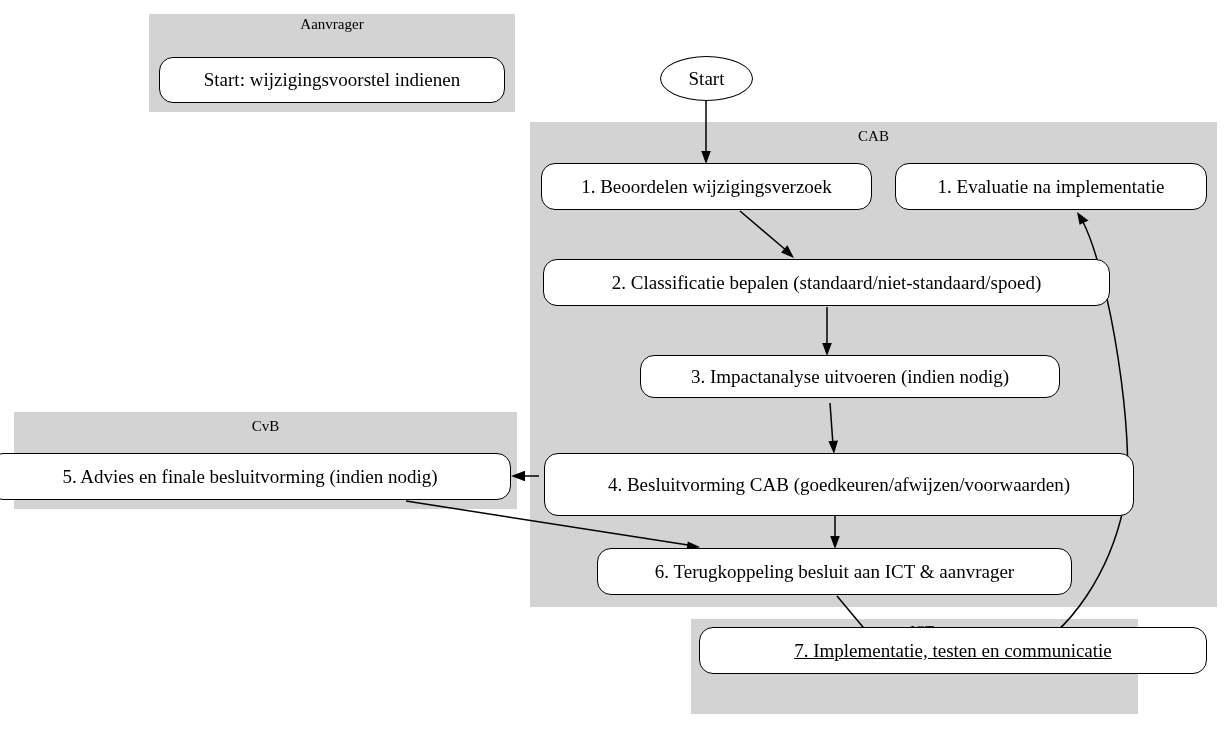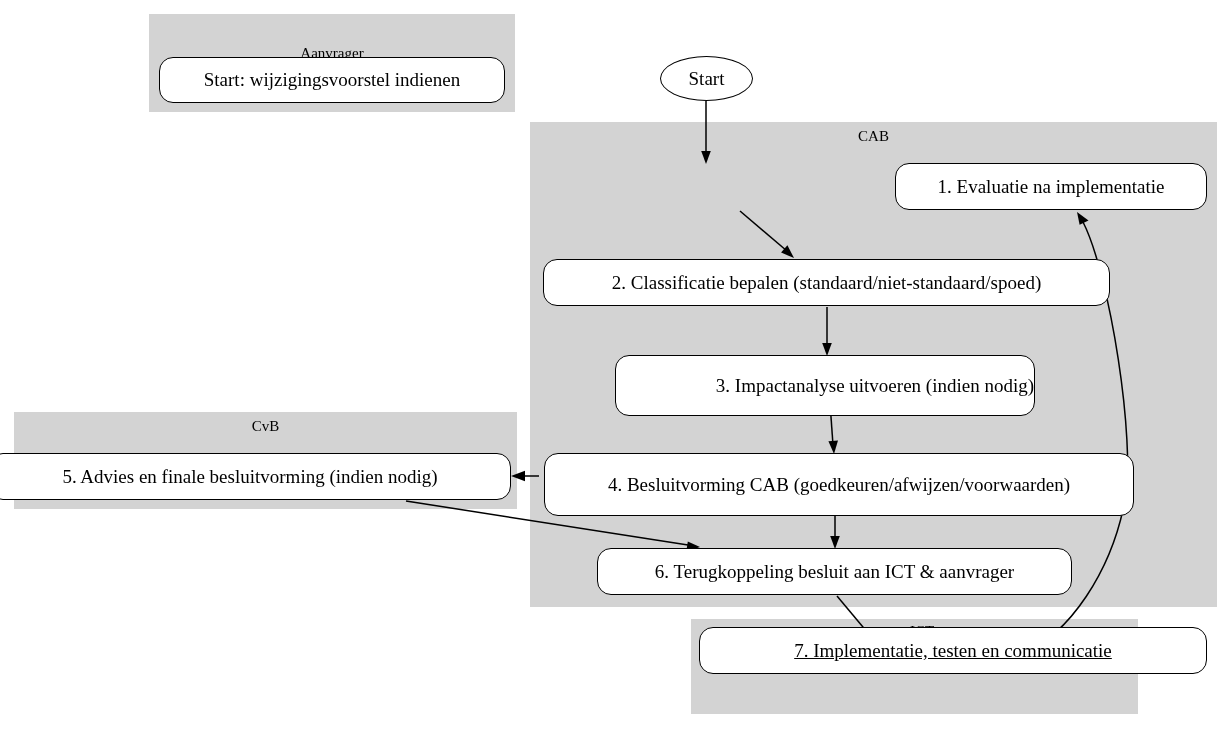--- a/index.html
+++ b/index.html
@@ -65,21 +65,21 @@
     fill: #000000;
     stroke: none;
   }
 </style>
 </head>
 <body>
 
 <div id="canvas">
 
   <div class="cluster" style="left:149px; top:14px; width:366px; height:98px;">
-    <div class="cluster-label" style="top:2px;margin-top:29px;">Aanvrager</div>
+    <div class="cluster-label" style="top:2px;">Aanvrager</div>
   </div>
 
   <div class="cluster" style="left:530px; top:122px; width:687px; height:485px;">
     <div class="cluster-label" style="top:6px;">CAB</div>
   </div>
 
   <div class="cluster" style="left:14px; top:412px; width:503px; height:97px;">
     <div class="cluster-label" style="top:6px;font-family:Liberation Serif, serif;">CvB</div>
   </div>
 
@@ -118,30 +118,33 @@
   </svg>
 
   <div class="node" style="left:159px; top:57px; width:346px; height:46px;">
     <span>Start: wijzigingsvoorstel indienen</span>
   </div>
 
   <div class="node ellipse" style="left:660px; top:56px; width:93px; height:45px;">
     <span>Start</span>
   </div>
 
+  <div class="node" style="left:541px; top:163px; width:331px; height:47px;">
+    <span>1. Beoordelen wijzigingsverzoek</span>
+  </div>
 
   <div class="node" style="left:895px; top:163px; width:312px; height:47px;">
     <span>1. Evaluatie na implementatie</span>
   </div>
 
   <div class="node" style="left:543px; top:259px; width:567px; height:47px;text-align:right;">
     <span>2. Classificatie bepalen (standaard/niet-standaard/spoed)</span>
   </div>
 
-  <div class="node" style="left:615px; top:355px; width:420px; height:61px;justify-content:flex-end;">
+  <div class="node" style="left:640px; top:355px; width:420px; height:43px;">
     <span>3. Impactanalyse uitvoeren (indien nodig)</span>
   </div>
 
   <div class="node" style="left:544px; top:453px; width:590px; height:63px;text-align:right;">
     <span>4. Besluitvorming CAB (goedkeuren/afwijzen/voorwaarden)</span>
   </div>
 
   <div class="node" style="left:-11px; top:453px; width:522px; height:47px;">
     <span>5. Advies en finale besluitvorming (indien nodig)</span>
   </div>

